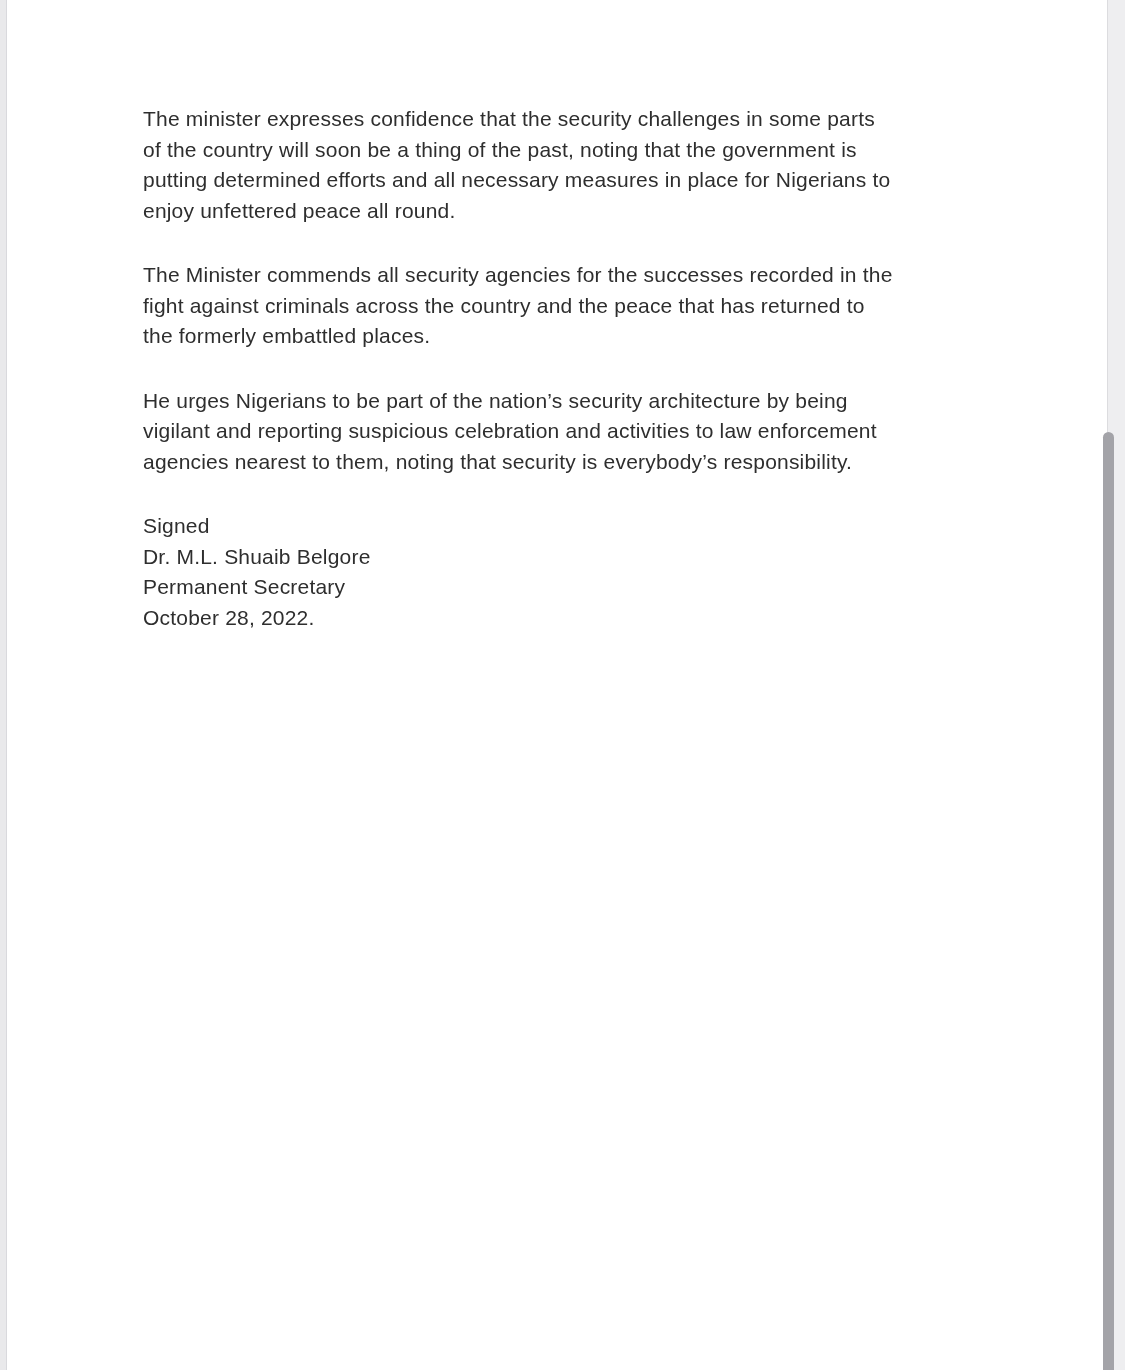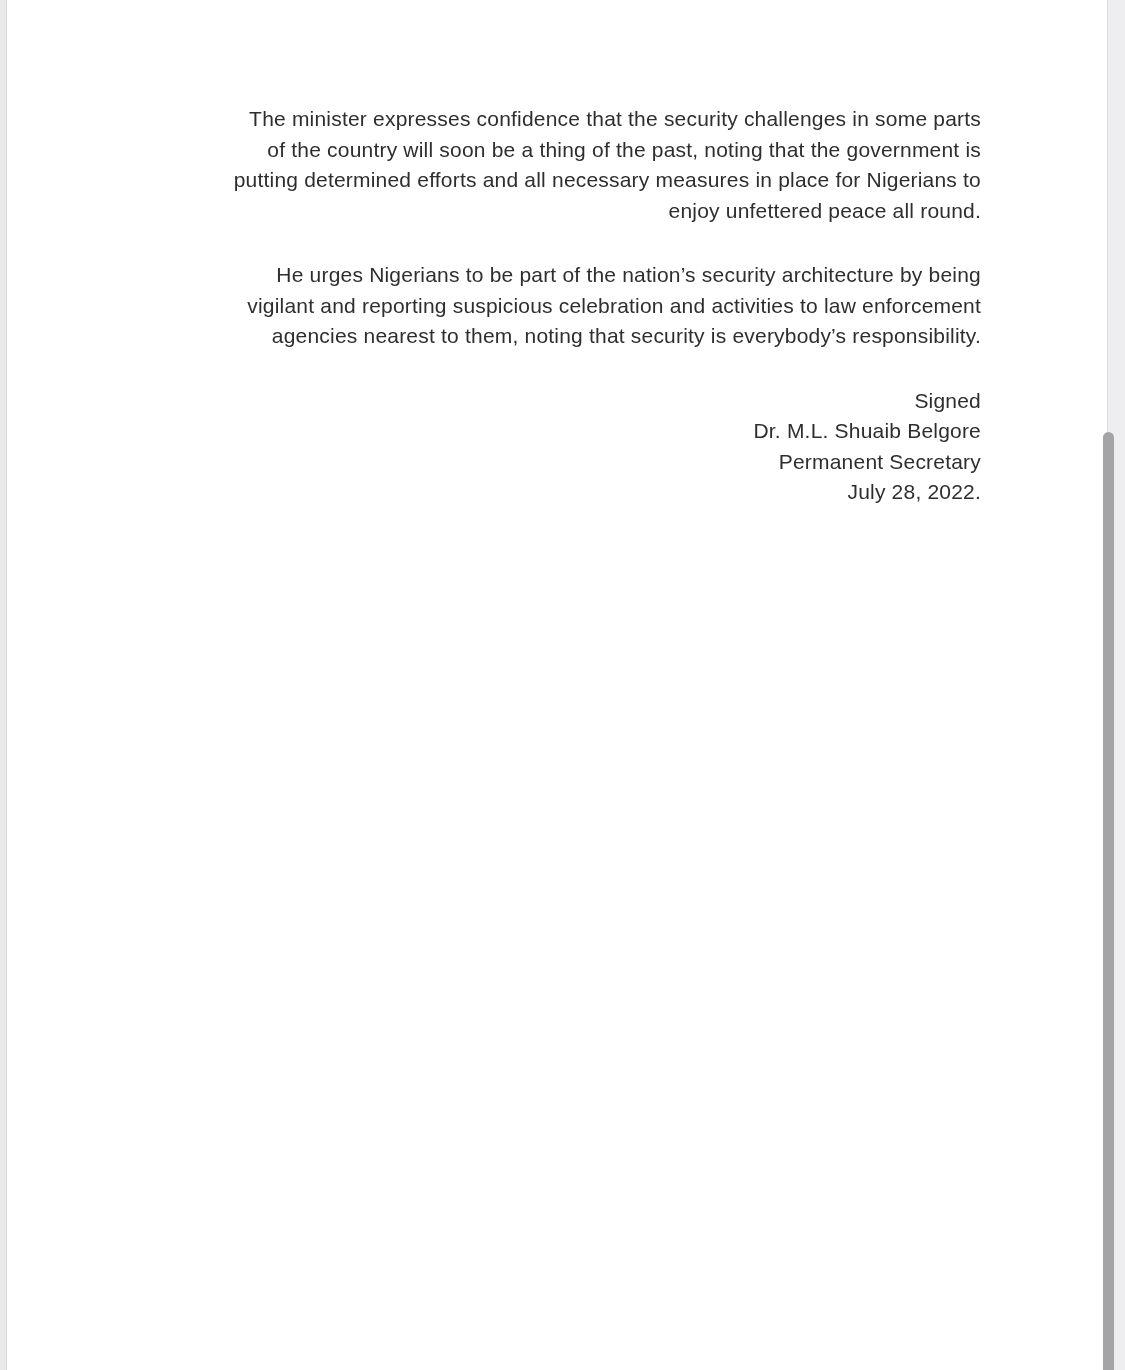--- a/index.html
+++ b/index.html
@@ -30,50 +30,52 @@
   }
   .scroll-thumb {
     position: absolute;
     left: 1103px; top: 432px;
     width: 11px; height: 960px;
     background: #a3a3a8;
     border-radius: 6px;
   }
   .doc {
     position: absolute;
-    left: 129px; top: 104px;
+    left: 143px; top: 104px;
     width: 852px;
     color: #2e2e2e;
     font-size: 21px;
     line-height: 30.5px;
     letter-spacing: 0.2px;
-    text-align: right;
   }
   .para {
     white-space: pre-line;
     margin: 0 0 34px 0;
   }
   .signature {
     white-space: pre-line;
     margin: 0;
   }
 </style>
 </head>
 <body>
 
 <div class="left-edge"></div>
 
 <div class="doc">
   <p class="para">The minister expresses confidence that the security challenges in some parts
 of the country will soon be a thing of the past, noting that the government is
 putting determined efforts and all necessary measures in place for Nigerians to
 enjoy unfettered peace all round.</p>
+  <p class="para">The Minister commends all security agencies for the successes recorded in the
+fight against criminals across the country and the peace that has returned to
+the formerly embattled places.</p>
   <p class="para">He urges Nigerians to be part of the nation’s security architecture by being
 vigilant and reporting suspicious celebration and activities to law enforcement
 agencies nearest to them, noting that security is everybody’s responsibility.</p>
   <p class="signature">Signed
 Dr. M.L. Shuaib Belgore
 Permanent Secretary
-July 28, 2022.</p>
+October 28, 2022.</p>
 </div>
 
 <div class="right-track"></div>
 <div class="scroll-thumb"></div>
 
 </body></html>

